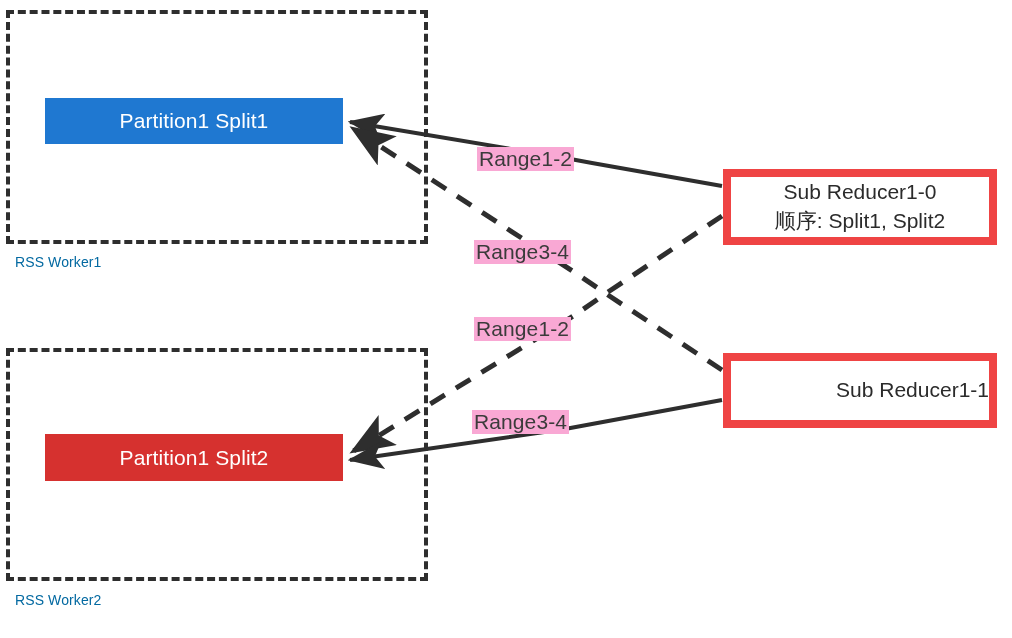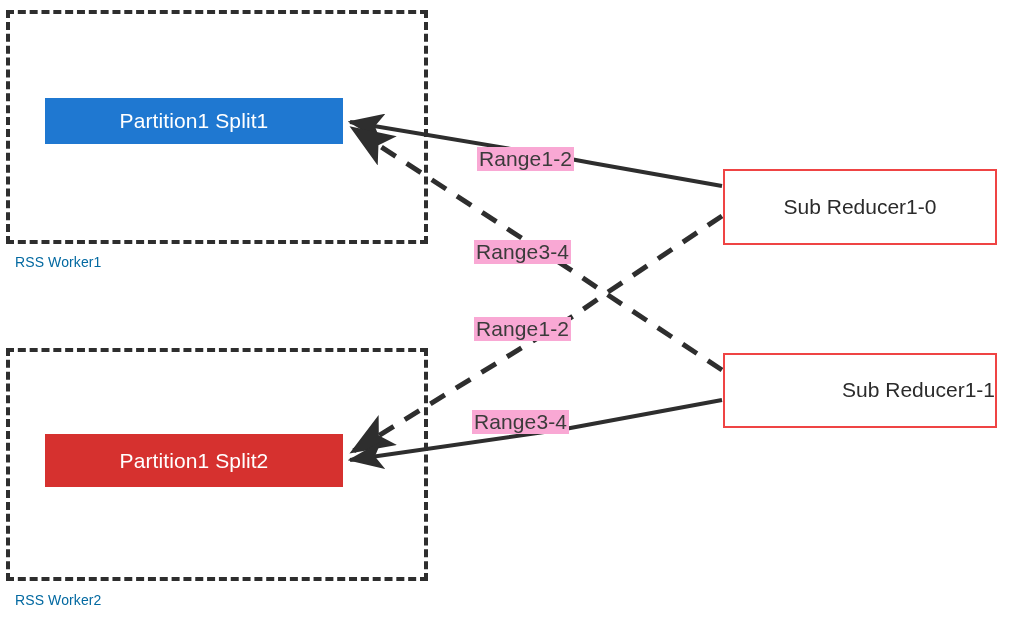--- a/index.html
+++ b/index.html
@@ -52,27 +52,27 @@
     font-size: 21px;
     white-space: nowrap;
     letter-spacing: 0.1px;
     text-align: center;
   }
   #partition-box-split1 {
     left: 45px; top: 98px; width: 298px; height: 46px;
     background: #1f78d1;
   }
   #partition-box-split2 {
-    left: 45px; top: 434px; width: 298px; height: 53px;
+    left: 45px; top: 434px; width: 298px; height: 47px;
     background: #d6312f;
   }
 
   .reducer-box {
     position: absolute;
-    border: 2px solid #ef4444;
+    border: 8px solid #ef4444;
     background: #ffffff;
     box-sizing: border-box;
     display: flex;
     flex-direction: column;
     align-items: center;
     justify-content: center;
     font-size: 21px;
     color: #2b2b2b;
     line-height: 1.38;
     white-space: nowrap;
@@ -119,20 +119,21 @@
   <div class="worker-group" id="worker-group-1"></div>
   <div class="partition-box" id="partition-box-split1">Partition1 Split1</div>
   <div class="worker-caption" id="worker-caption-1">RSS Worker1</div>
 
   <div class="worker-group" id="worker-group-2"></div>
   <div class="partition-box" id="partition-box-split2">Partition1 Split2</div>
   <div class="worker-caption" id="worker-caption-2">RSS Worker2</div>
 
   <div class="reducer-box" id="reducer-box-1">
     <span class="reducer-line">Sub Reducer1-0</span>
+    <span class="reducer-line">顺序: Split1, Split2</span>
   </div>
 
   <div class="reducer-box" id="reducer-box-2">
     <span class="reducer-line">Sub Reducer1-1</span>
   </div>
 
   <div class="edge-label" id="edge-label-r12-top">Range1-2</div>
   <div class="edge-label" id="edge-label-r34-top">Range3-4</div>
   <div class="edge-label" id="edge-label-r12-bot">Range1-2</div>
   <div class="edge-label" id="edge-label-r34-bot">Range3-4</div>

